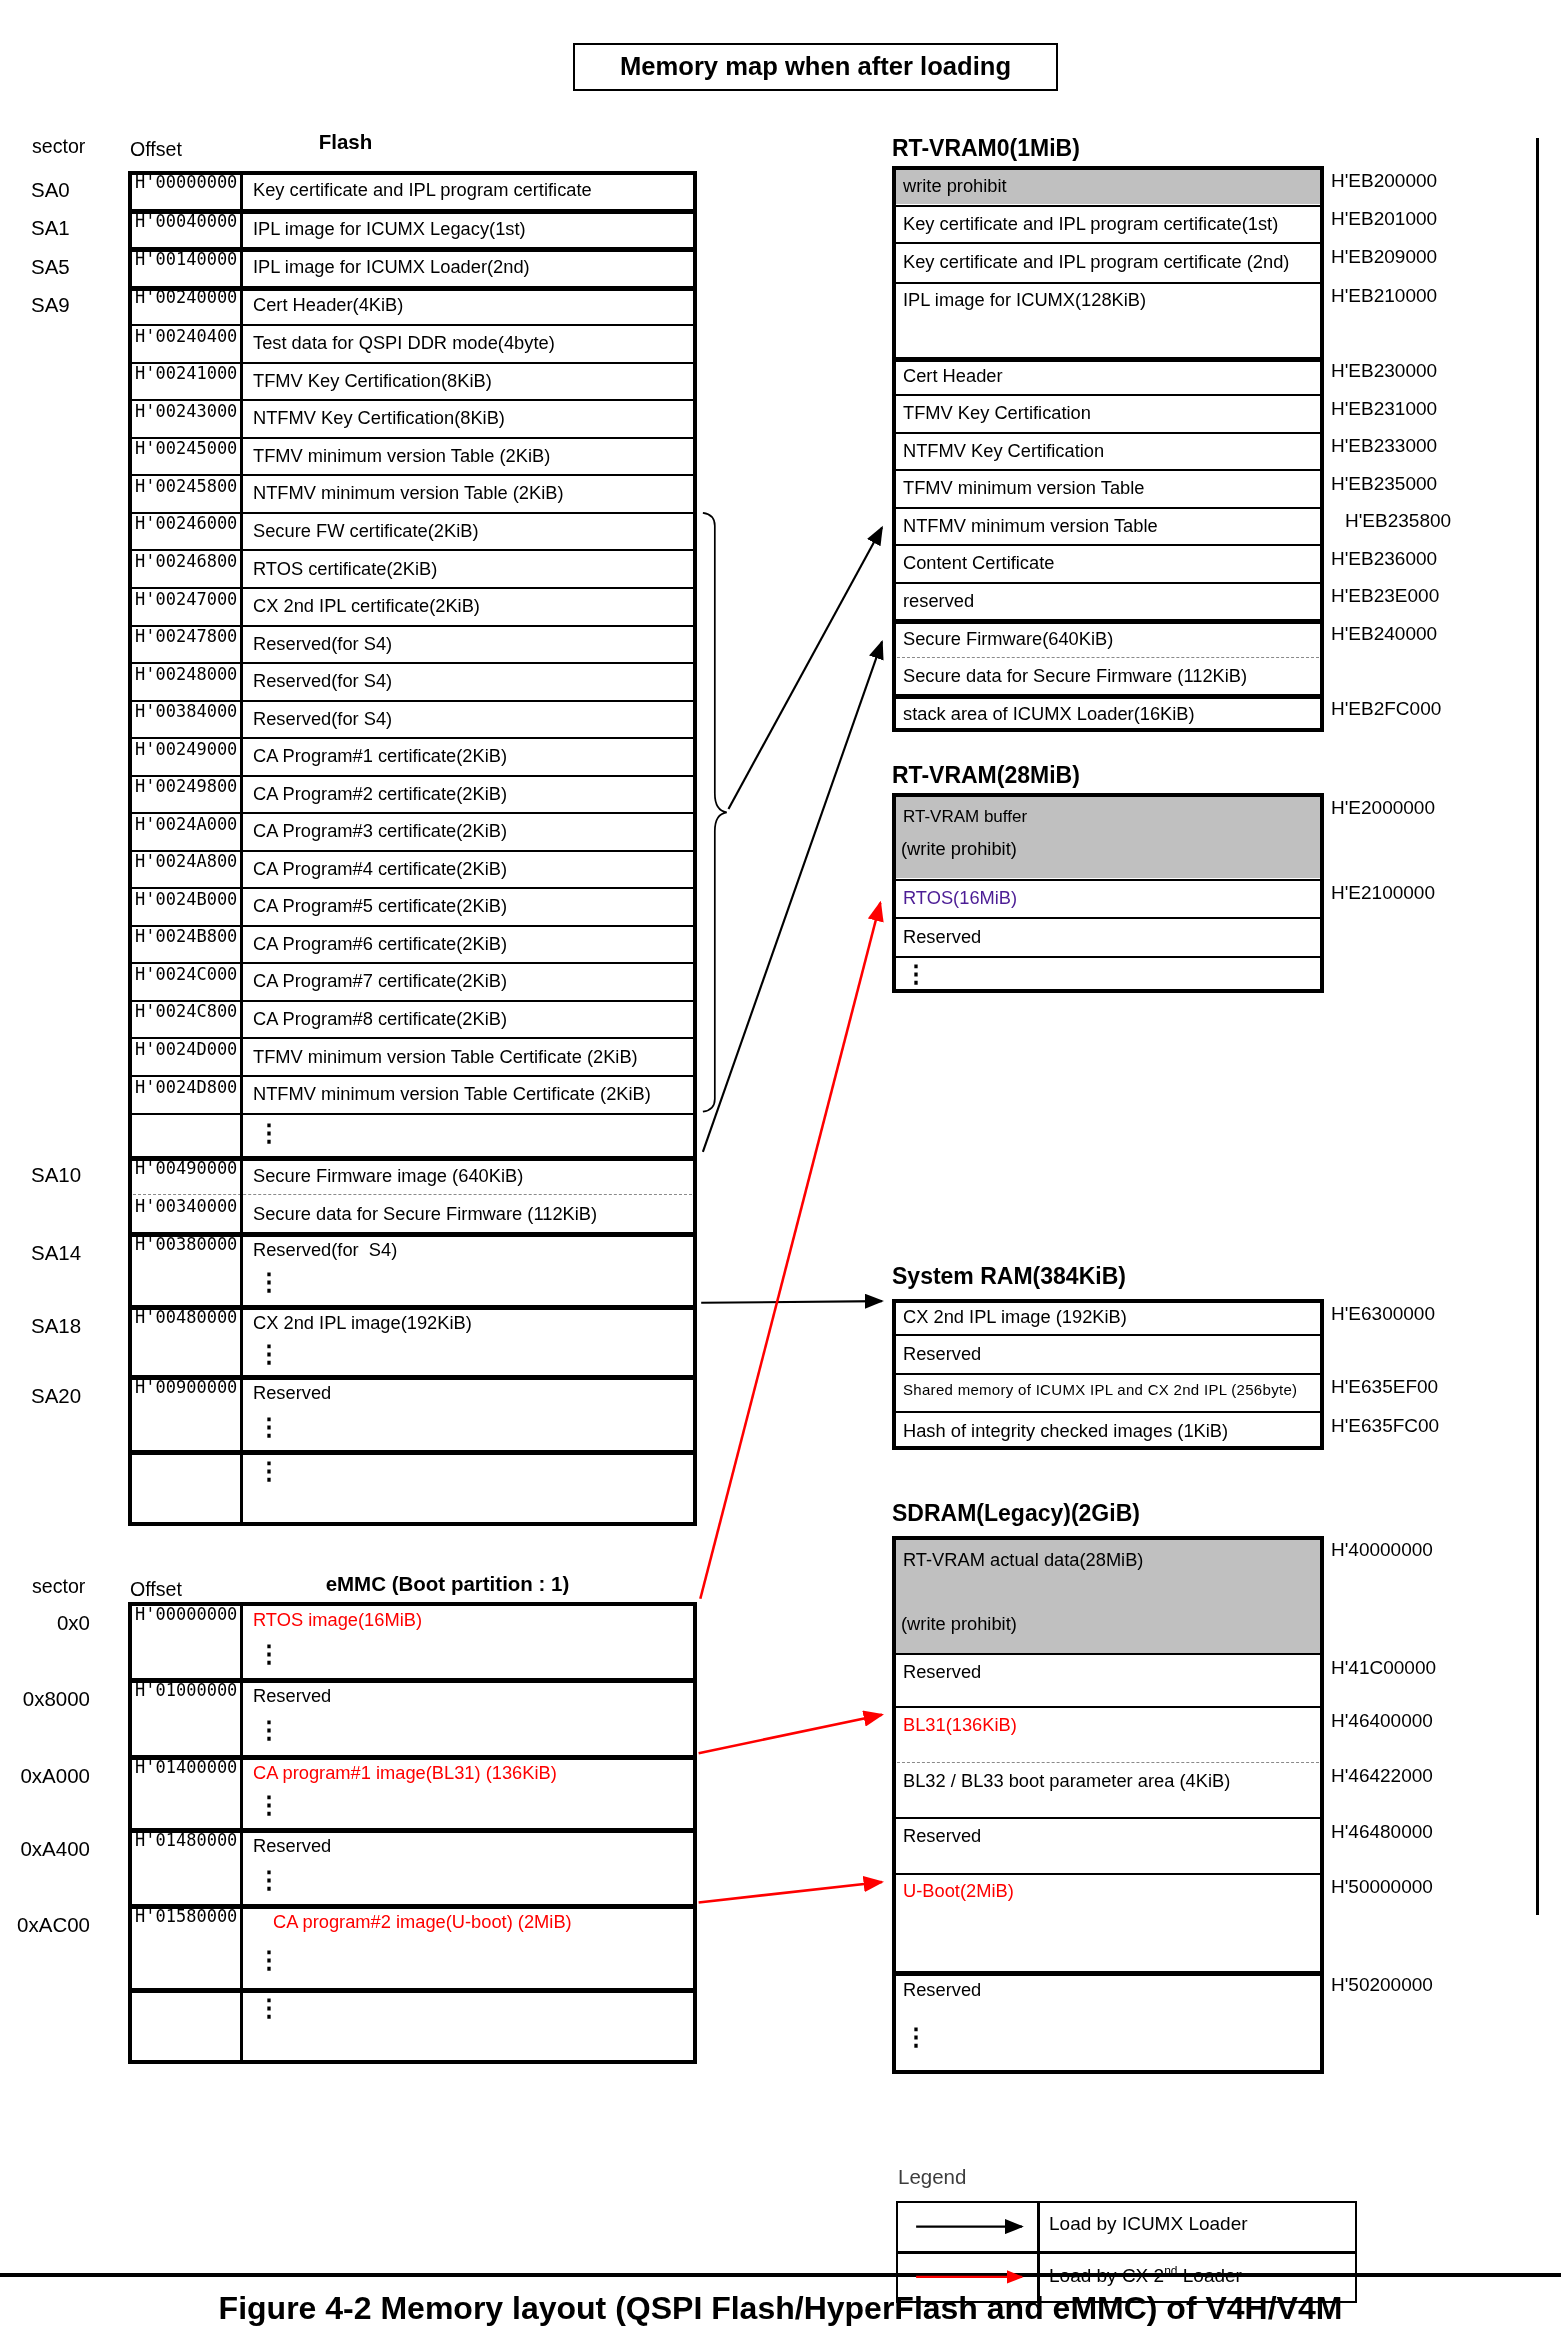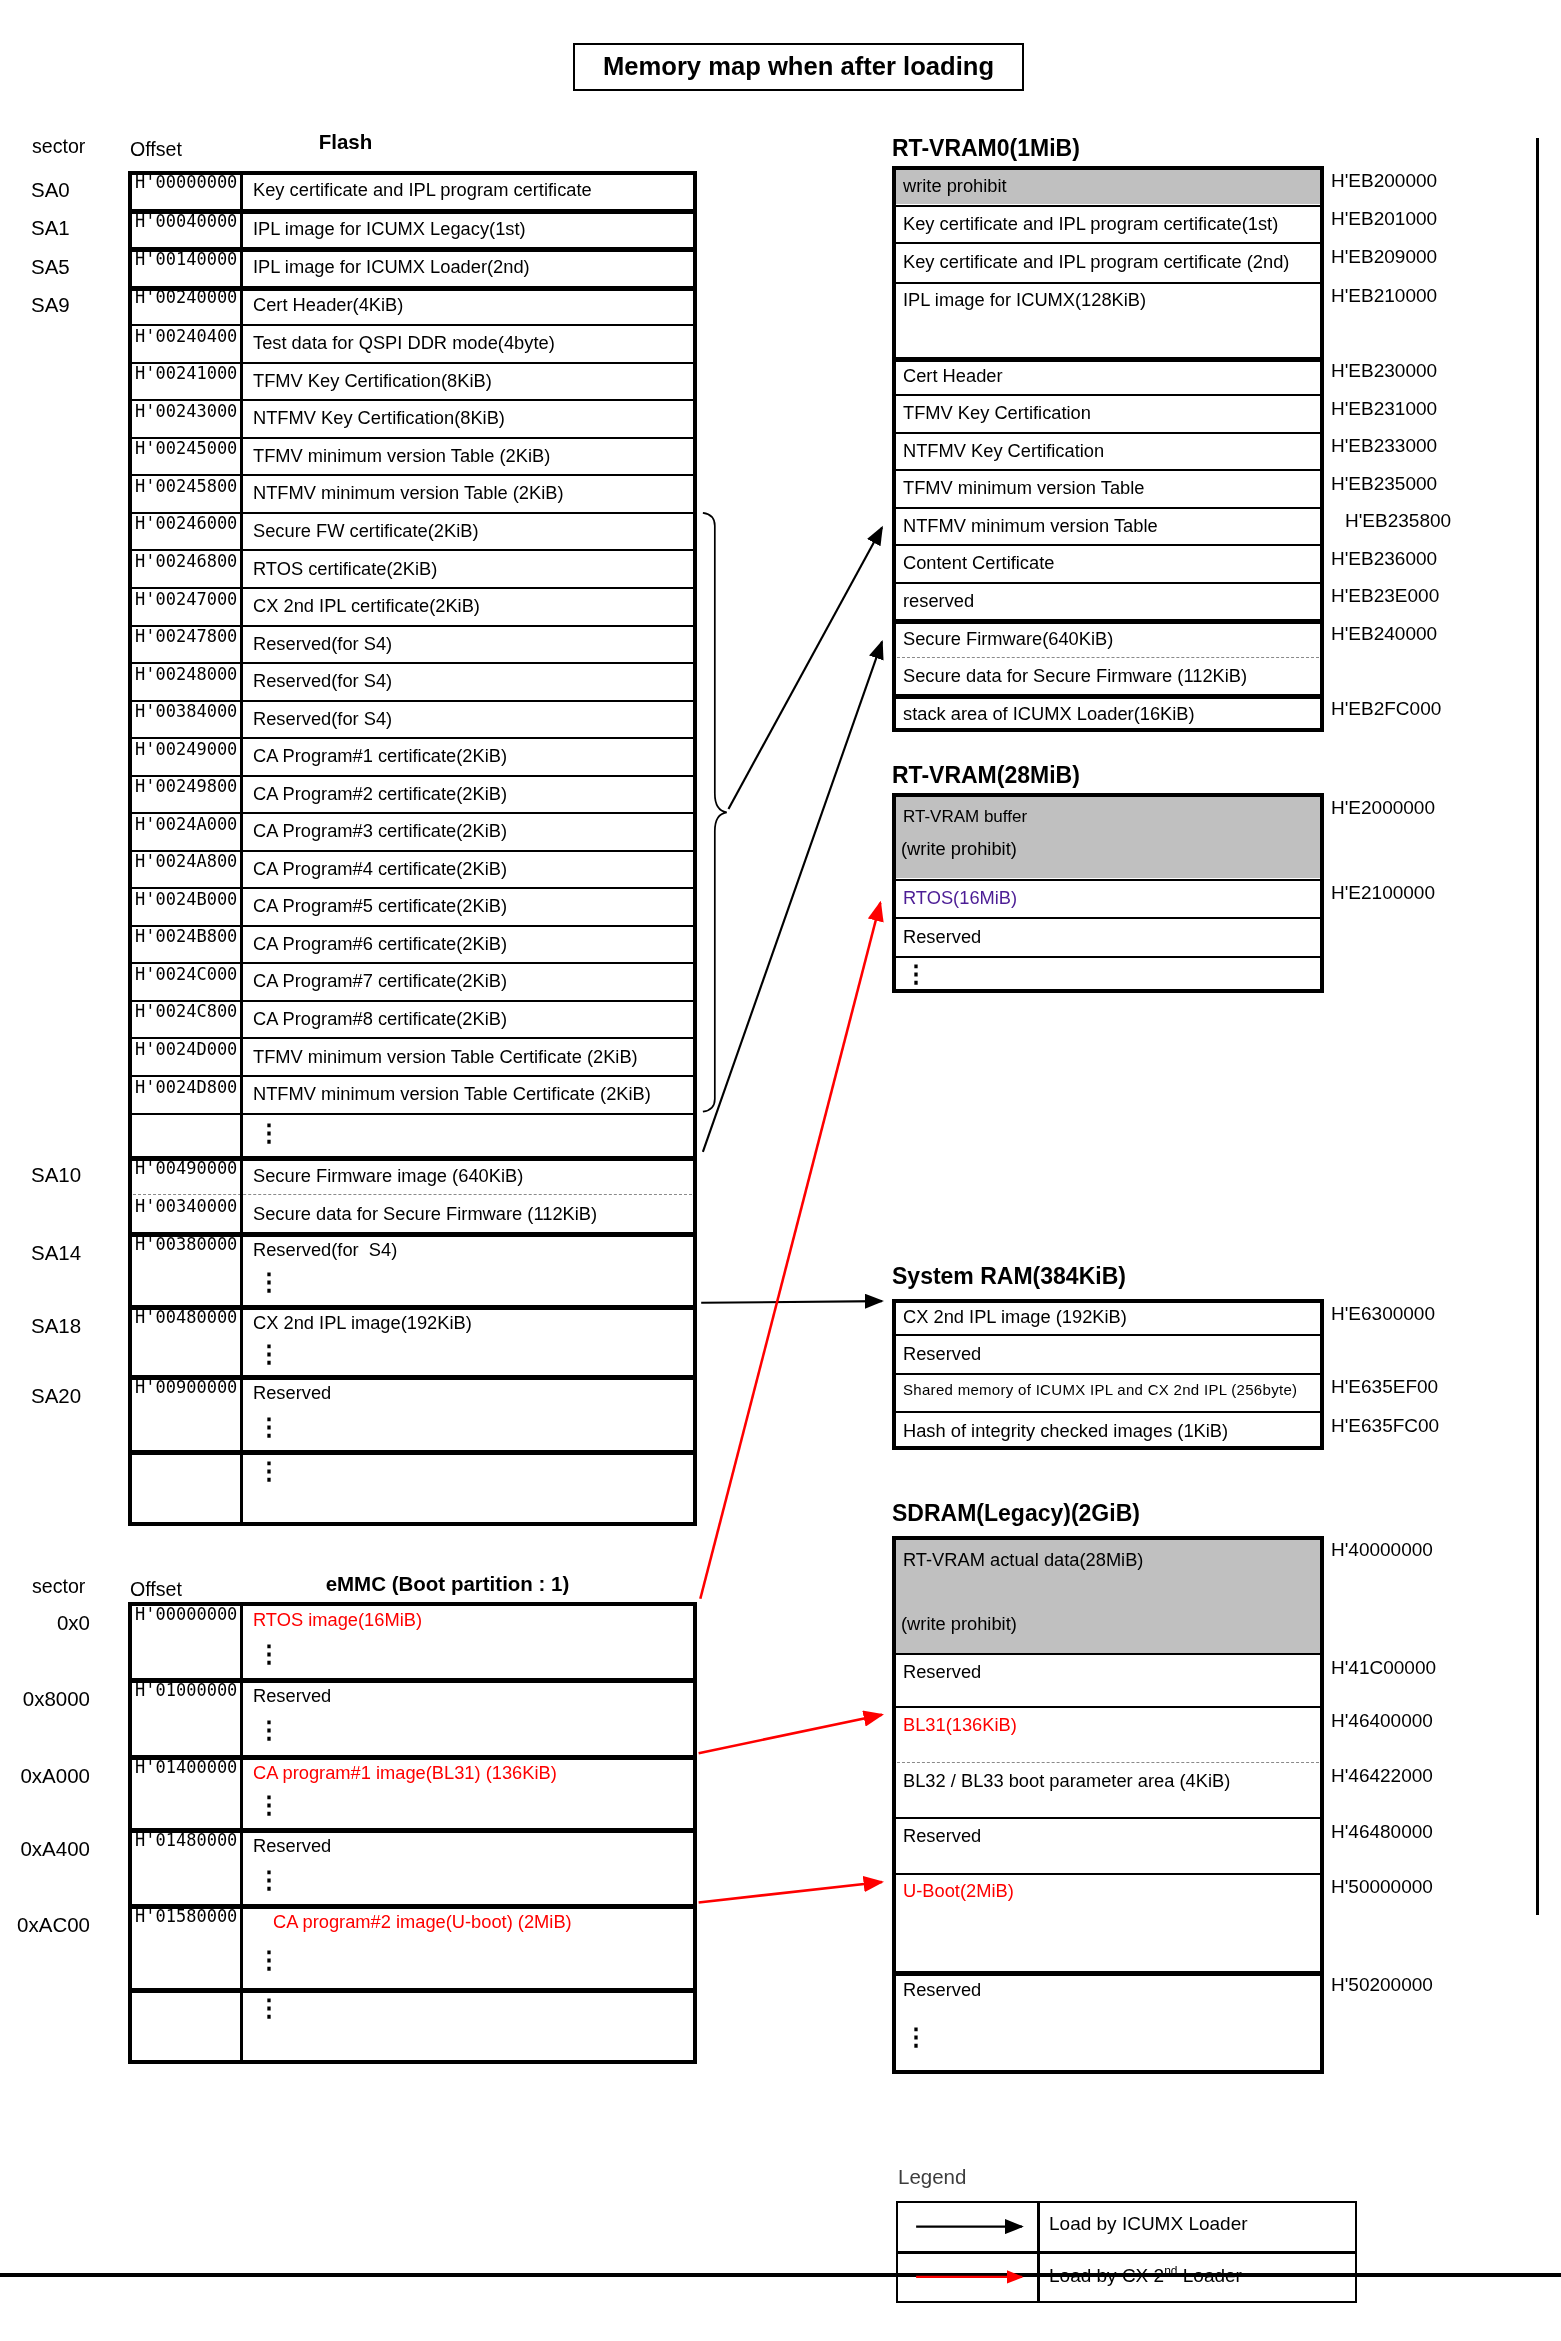--- a/index.html
+++ b/index.html
@@ -1,18 +1,18 @@
 <!DOCTYPE html>
 <html style="font-size:13.7px"><head>
 <meta charset="utf-8">
 <style>
   html,body{margin:0;padding:0;background:#fff;}
   body{width:1561px;height:2342px;font-family:"Liberation Sans",sans-serif;}
   #canvas{position:relative;width:1561px;height:2342px;background:#fff;overflow:hidden;}
-  .title-box{position:absolute;left:573px;top:43px;width:451px;height:48px;border:2.6px solid #000;box-sizing:border-box;text-align:center;}
+  .title-box{position:absolute;left:573px;top:43px;width:485px;height:48px;border:2.6px solid #000;box-sizing:border-box;text-align:center;}
   .title-box span{line-height:43px;font-weight:bold;font-size:25.6px;}
   .colhead{position:absolute;font-size:19.6px;color:#000;}
   .tbl-title{position:absolute;font-weight:bold;font-size:20.5px;}
   .sec-title{position:absolute;font-weight:bold;font-size:23px;}
   .t-row{position:absolute;box-sizing:border-box;background:#fff;}
   .off{position:absolute;font-family:"DejaVu Sans Mono",monospace;font-size:17px;line-height:1.1;white-space:pre;}
   .lbl{position:absolute;font-size:18.3px;line-height:1.15;white-space:pre;}
   .lbl.small{font-size:15px;letter-spacing:0.3px;}
   .lbl.small2{font-size:17px;}
   .addr{position:absolute;font-size:19px;white-space:pre;}
@@ -56,20 +56,21 @@
   <div class="rightline"></div>
 
   <div class="legend-title">Legend</div>
   <div class="legend-box"></div>
   <div class="legend-hdiv"></div>
   <div class="legend-vdiv"></div>
   <div class="legend-lbl" style="left:1049px;top:2213px;">Load by ICUMX Loader</div>
   <div class="legend-lbl" style="left:1049px;top:2264px;"><span>Load by CX 2</span><sup>nd</sup><span> Loader</span></div>
 
   <div class="caption-rule"></div>
+  <div class="caption">Figure 4-2 Memory layout (QSPI Flash/HyperFlash and eMMC) of V4H/V4M</div>
 
   <svg class="overlay" width="1561" height="2342" viewBox="0 0 1830 2745">
     <defs>
       <marker id="mB" viewBox="0 0 10 8" refX="9" refY="4" markerWidth="9" markerHeight="7.2" orient="auto-start-reverse">
         <path d="M0,0L10,4L0,8Z" fill="#000"></path>
       </marker>
       <marker id="mR" viewBox="0 0 10 8" refX="9" refY="4" markerWidth="8" markerHeight="6.4" orient="auto-start-reverse">
         <path d="M0,0L10,4L0,8Z" fill="#fe0000"></path>
       </marker>
     </defs>

